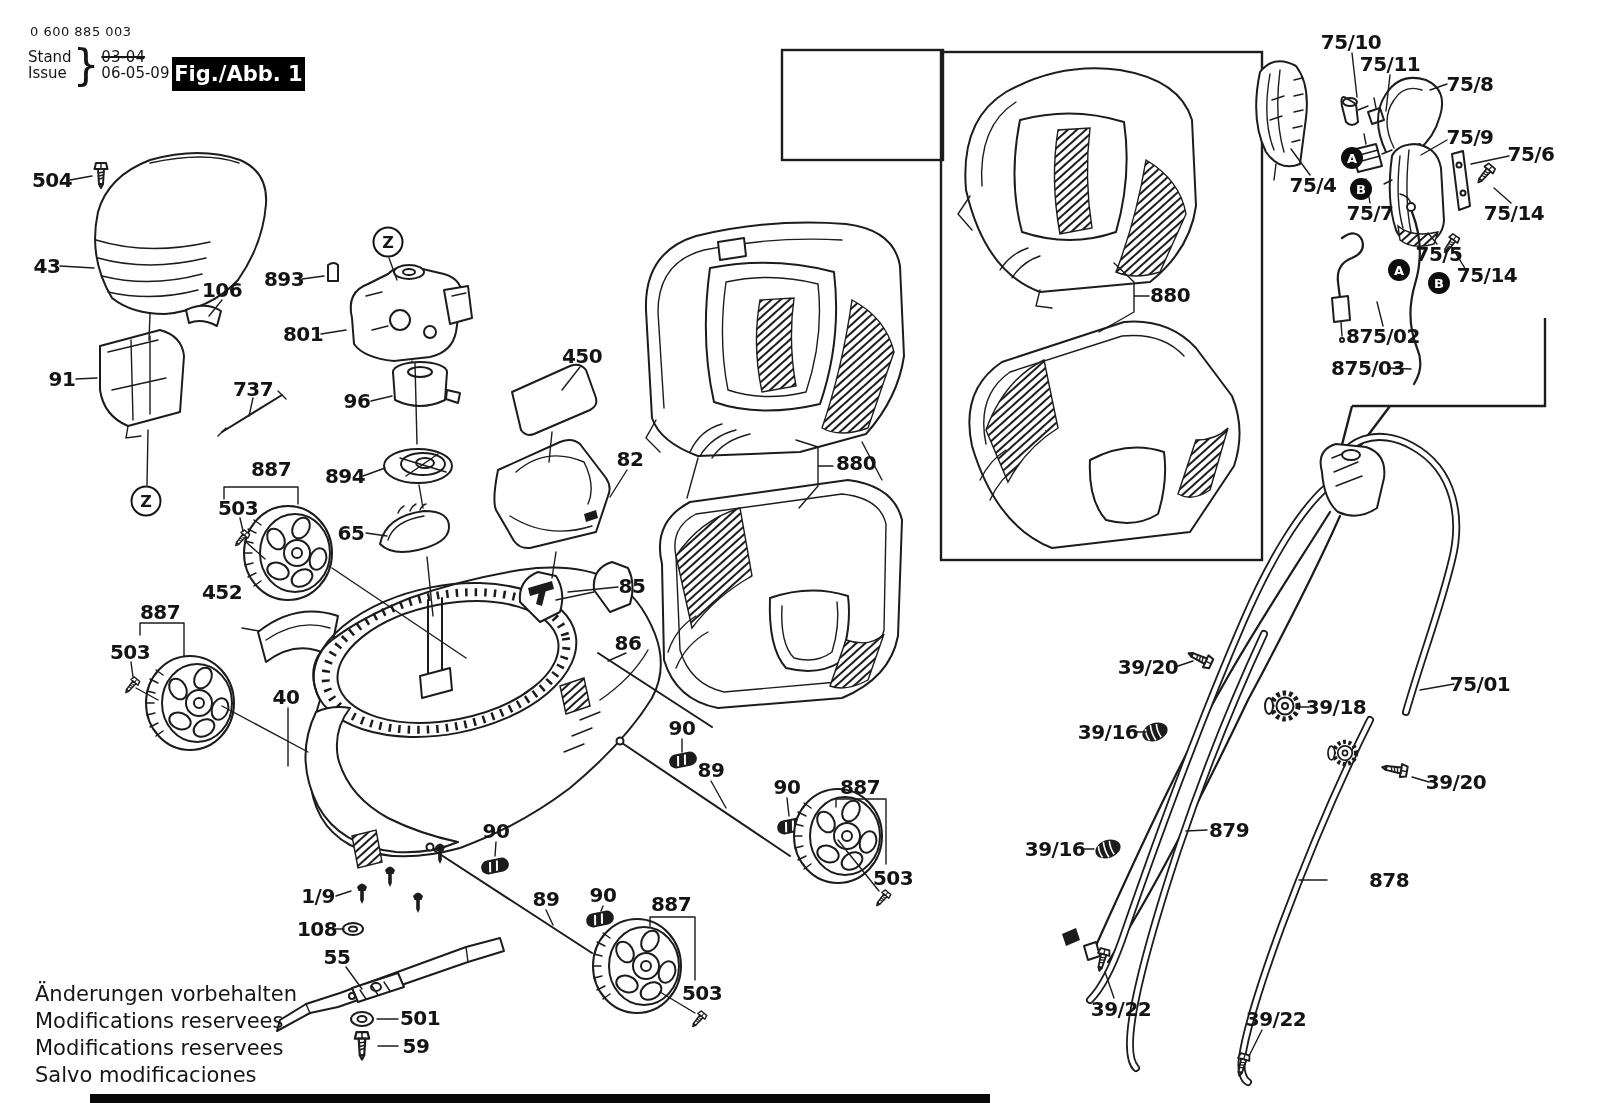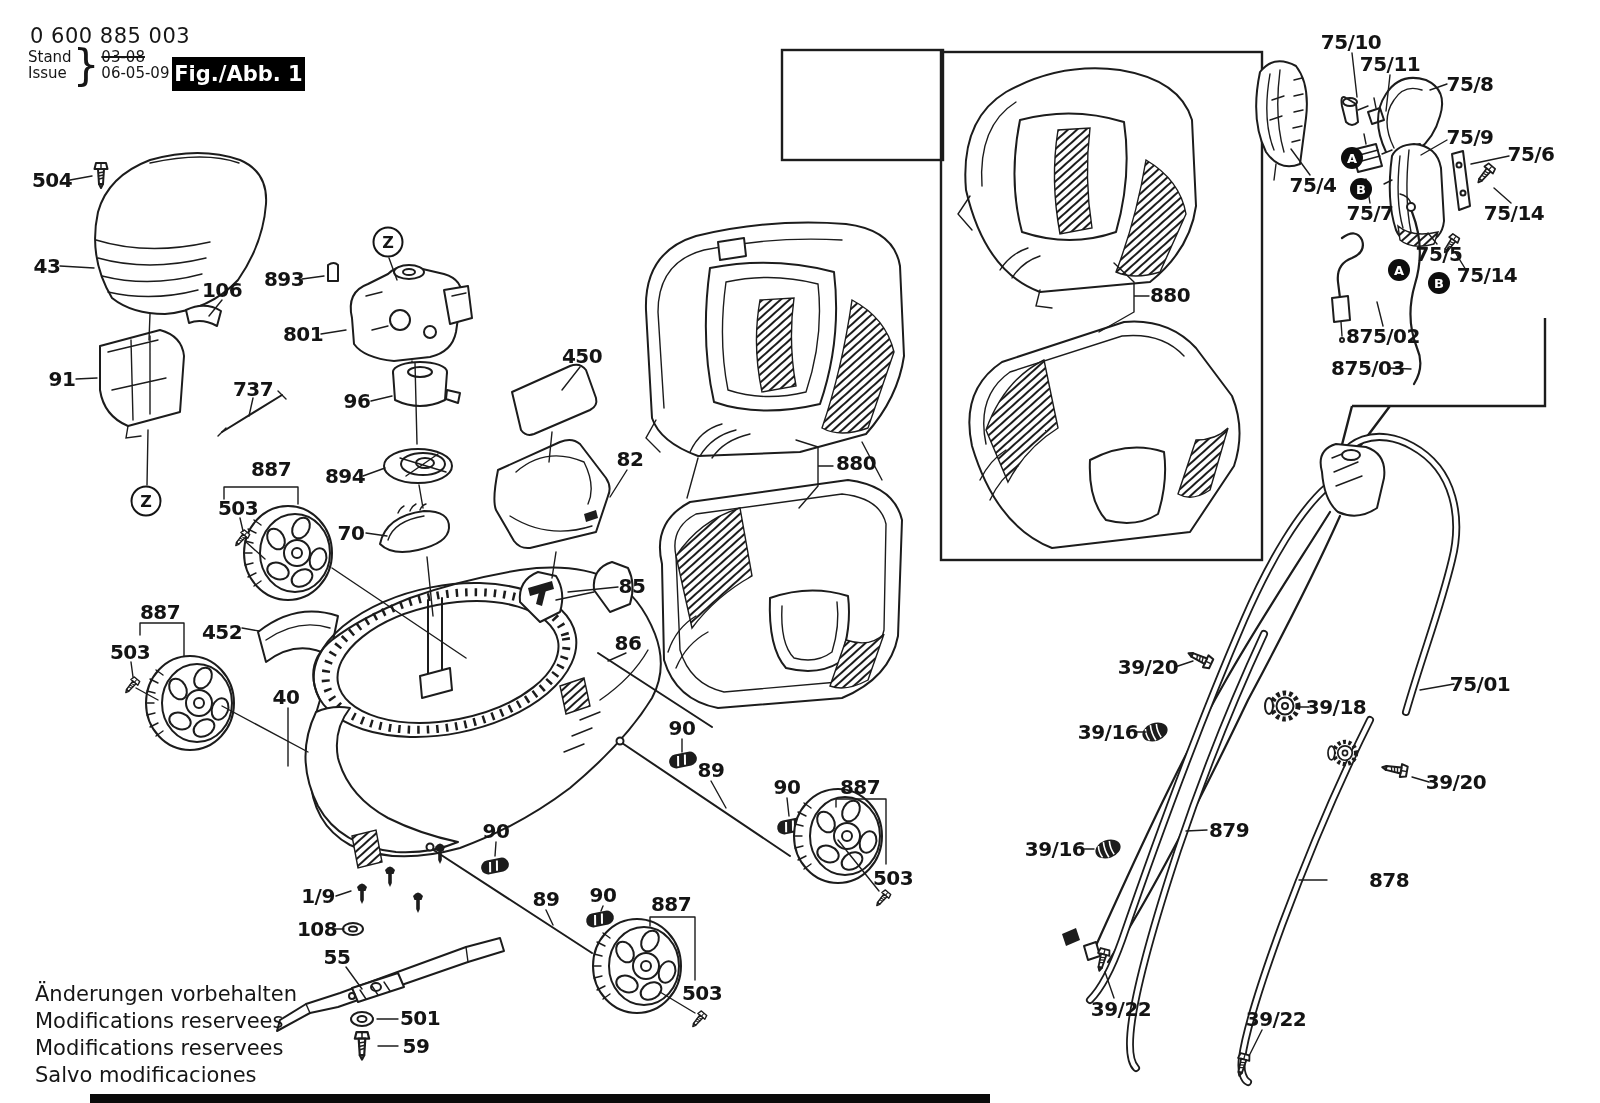--- a/index.html
+++ b/index.html
@@ -16,21 +16,21 @@
   .cab{stroke:#1c1c1c;stroke-width:2.2;fill:none;stroke-linecap:round;}
   .box{stroke:#1c1c1c;stroke-width:2.4;fill:none;}
   .plabel{position:absolute;transform:translate(-50%,-50%);font-weight:bold;font-size:20px;
           letter-spacing:-0.5px;white-space:nowrap;color:#141414;}
   .mz{position:absolute;transform:translate(-50%,-50%);width:27px;height:27px;border:2.5px solid #141414;
       border-radius:50%;background:#fff;display:flex;align-items:center;justify-content:center;
       font-weight:bold;font-size:16px;}
   .ms{position:absolute;transform:translate(-50%,-50%);width:22px;height:22px;border-radius:50%;
       background:#0d0d0d;color:#fff;display:flex;align-items:center;justify-content:center;
       font-weight:bold;font-size:13px;}
-  .hdr-num{position:absolute;left:30px;top:24px;font-size:21px;letter-spacing:0.5px;}
+  .hdr-num{position:absolute;left:30px;top:24px;font-size:13px;letter-spacing:0.5px;}
   .hdr-stand{position:absolute;left:28px;top:50px;display:flex;align-items:center;}
   .hdr-stand .wrds{display:flex;flex-direction:column;font-size:15px;line-height:1.05;}
   .hdr-stand .brace{font-size:42px;font-weight:400;line-height:0.7;margin:0 2px 0 1px;}
   .hdr-stand .dates{display:flex;flex-direction:column;font-size:15px;line-height:1.05;}
   .strike{text-decoration:line-through;text-decoration-thickness:2px;}
   .figbox{position:absolute;left:172px;top:57px;width:133px;height:34px;background:#000;color:#fff;
           display:flex;align-items:center;justify-content:center;font-weight:bold;font-size:21px;}
   .oldnote{position:absolute;left:797px;top:62px;font-size:18px;line-height:1.22;}
   .footer{position:absolute;left:35px;top:981px;font-size:21px;line-height:1.28;}
   .scanbar{position:absolute;left:90px;top:1094px;width:900px;height:9px;background:#0a0a0a;}
@@ -335,21 +335,21 @@
   </svg>
 
   <div class="hdr-num">0 600 885 003</div>
   <div class="hdr-stand">
     <span class="wrds">
       <span>Stand</span>
       <span>Issue</span>
     </span>
     <span class="brace">}</span>
     <span class="dates">
-      <span class="strike">03-08</span>
+      <span class="strike">03-04</span>
       <span>06-05-09</span>
     </span>
   </div>
   <div class="figbox">Fig./Abb. 1</div>
 
 
   <div class="footer">
     <div>Änderungen vorbehalten</div>
     <div>Modifications reservees</div>
     <div>Modifications reservees</div>
@@ -363,28 +363,28 @@
       <span class="plabel" style="left: 47px; top: 266px;">43</span>
       <span class="plabel" style="left: 222px; top: 290px;">106</span>
       <span class="plabel" style="left: 62px; top: 379px;">91</span>
       <span class="plabel" style="left: 284px; top: 279px;">893</span>
       <span class="plabel" style="left: 303px; top: 334px;">801</span>
       <span class="plabel" style="left: 253px; top: 389px;">737</span>
       <span class="plabel" style="left: 357px; top: 401px;">96</span>
       <span class="plabel" style="left: 345px; top: 476px;">894</span>
       <span class="plabel" style="left: 271px; top: 469px;">887</span>
       <span class="plabel" style="left: 238px; top: 508px;">503</span>
-      <span class="plabel" style="left: 351px; top: 533px;">70</span>
+      <span class="plabel" style="left: 351px; top: 533px;">65</span>
       <span class="plabel" style="left: 582px; top: 356px;">450</span>
       <span class="plabel" style="left: 630px; top: 459px;">82</span>
       <span class="plabel" style="left: 632px; top: 586px;">85</span>
       <span class="plabel" style="left: 628px; top: 643px;">86</span>
       <span class="plabel" style="left: 160px; top: 612px;">887</span>
       <span class="plabel" style="left: 130px; top: 652px;">503</span>
-      <span class="plabel" style="left: 222px; top: 632px; text-align: right;">452</span>
+      <span class="plabel" style="left: 222px; top: 592px; text-align: right;">452</span>
       <span class="plabel" style="left: 286px; top: 697px; text-align: center;">40</span>
       <span class="plabel" style="left: 856px; top: 463px;">880</span>
       <span class="plabel" style="left: 1170px; top: 295px;">880</span>
       <span class="plabel" style="left: 682px; top: 728px;">90</span>
       <span class="plabel" style="left: 711px; top: 770px;">89</span>
       <span class="plabel" style="left: 787px; top: 787px;">90</span>
       <span class="plabel" style="left: 860px; top: 787px;">887</span>
       <span class="plabel" style="left: 893px; top: 878px;">503</span>
       <span class="plabel" style="left: 496px; top: 831px;">90</span>
       <span class="plabel" style="left: 318px; top: 896px;">1/9</span>

